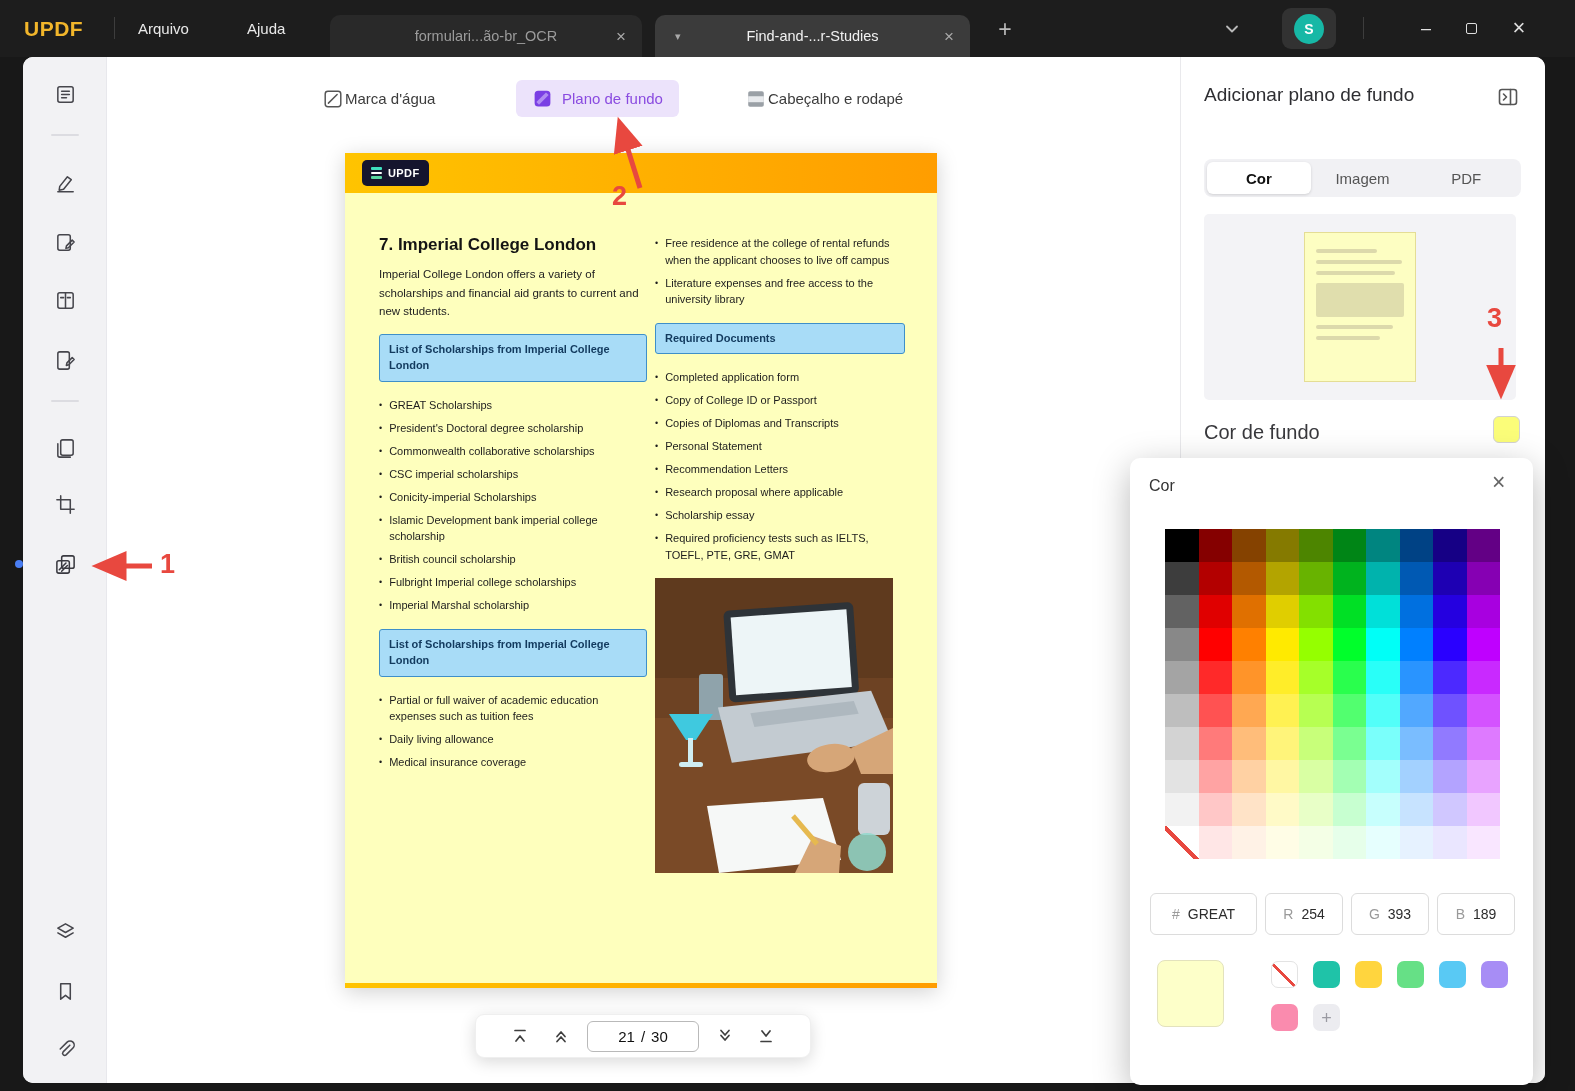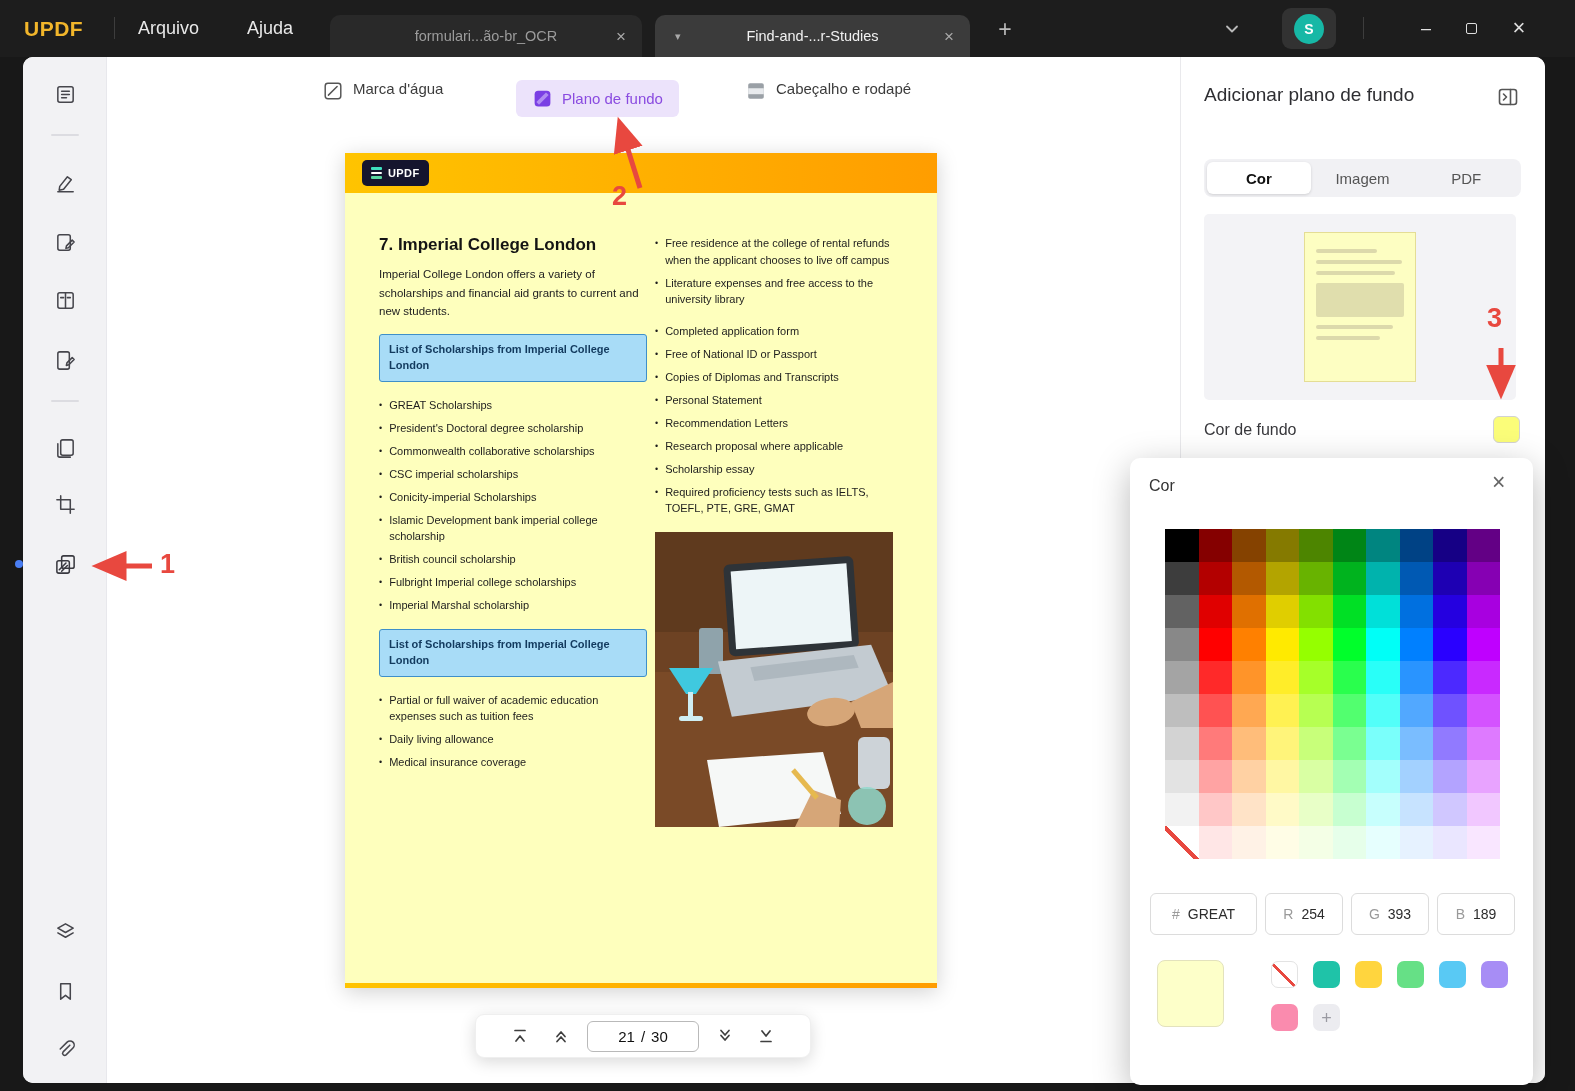--- a/index.html
+++ b/index.html
@@ -4,21 +4,21 @@
 <style>
   *{margin:0;padding:0;box-sizing:border-box}
   html,body{width:1575px;height:1091px}
   body{position:relative;overflow:hidden;background:#181818;font-family:"Liberation Sans",sans-serif;-webkit-font-smoothing:antialiased}
   svg{display:block}
 
   
   .titlebar{position:absolute;left:0;top:0;width:1575px;height:57px;background:#1d1d1d;z-index:10}
   .logo{position:absolute;left:24px;top:0;height:57px;display:flex;align-items:center;font-size:21px;font-weight:700;letter-spacing:.5px;color:#f2b62b}
   .tb-divider{position:absolute;top:17px;width:1px;height:22px;background:#3d3d3d}
-  .menu-item{position:absolute;top:0;height:57px;display:flex;align-items:center;color:#e9e9e9;font-size:18px;cursor:pointer;padding:0 6px}
+  .menu-item{position:absolute;top:0;height:57px;display:flex;align-items:center;color:#e9e9e9;font-size:15px;cursor:pointer;padding:0 6px}
   .tab{position:absolute;top:15px;height:42px;border-radius:10px 10px 0 0;display:flex;align-items:center;justify-content:center;cursor:pointer}
   .tab .tab-label{font-size:14.5px}
   .tab.inactive{left:330px;width:312px;background:#292929}
   .tab.inactive .tab-label{color:#9b9b9b}
   .tab.active{left:655px;width:315px;background:#3b3b3b}
   .tab.active .tab-label{color:#f1f1f1}
   .tab-close{position:absolute;right:16px;top:50%;transform:translateY(-50%);color:#a9a9a9;font-size:17px;line-height:1;cursor:pointer}
   .tab-caret{position:absolute;left:20px;top:50%;transform:translateY(-50%);color:#a9a9a9;font-size:11px}
   .newtab{position:absolute;left:988px;top:12px;width:34px;height:34px;display:flex;align-items:center;justify-content:center;color:#bdbdbd;font-size:23px;cursor:pointer}
   .tb-chevron{position:absolute;left:1222px;top:19px;cursor:pointer}
@@ -34,21 +34,21 @@
   .workspace{position:absolute;left:23px;top:57px;width:1522px;height:1026px;background:#fff;border-radius:10px;overflow:hidden;z-index:5}
 
   
   .sidebar{position:absolute;left:0;top:0;width:84px;height:1026px;background:#f2f2f4;border-right:1px solid #e8e8ec}
   .side-btn{position:absolute;left:21px;width:42px;height:42px;border-radius:9px;display:flex;align-items:center;justify-content:center;cursor:pointer}
   .side-div{position:absolute;left:28px;width:28px;height:2px;background:#dcdce1;border-radius:1px}
   .active-dot{position:absolute;left:15px;top:560px;width:8px;height:8px;border-radius:50%;background:#4a7ef2;z-index:12}
 
   
   .main{position:absolute;left:84px;top:0;width:1073px;height:1026px;background:#fff}
-  .fmt-item{position:absolute;top:23px;height:37px;display:flex;align-items:flex-start;gap:9px;font-size:15px;color:#3c3c3c;cursor:pointer}
+  .fmt-item{position:absolute;top:23px;height:37px;display:flex;align-items:center;gap:1px;font-size:15px;color:#3c3c3c;cursor:pointer}
   .fmt-chip{position:absolute;top:23px;height:37px;display:flex;align-items:center;gap:9px;font-size:15px;background:var(--chip-bg);color:var(--accent-purple);border-radius:6px;padding:0 16px;cursor:pointer}
 
   
   .pdf-page{position:absolute;left:238px;top:96px;width:592px;height:835px;background:var(--page-bg);box-shadow:0 4px 20px rgba(0,0,0,.18)}
   .pdf-header{position:absolute;left:0;top:0;right:0;height:40px;background:linear-gradient(90deg,var(--header-grad-1),var(--header-grad-2));display:flex;align-items:center;padding-left:17px}
   .brand-badge{height:26px;background:#15152e;border-radius:5px;display:flex;align-items:center;gap:6px;padding:0 9px}
   .brand-icon{display:flex;flex-direction:column;gap:2px}
   .brand-icon i{display:block;width:11px;height:2.5px;border-radius:1px}
   .brand-icon i:nth-child(1){background:#3fe0c0}
   .brand-icon i:nth-child(2){background:#fff}
@@ -75,21 +75,21 @@
   .rpanel{position:absolute;left:1157px;top:0;width:365px;height:1026px;background:#fff;border-left:1px solid #e9e9ec}
   .rp-title{position:absolute;left:23px;top:27px;font-size:19px;color:#2e2e32}
   .rp-collapse{position:absolute;left:315px;top:28px;cursor:pointer}
   .rp-tabs{position:absolute;left:23px;top:102px;width:317px;height:38px;background:#f1f1f4;border-radius:8px;padding:3px;display:flex}
   .rp-tab{flex:1;display:flex;align-items:center;justify-content:center;font-size:15px;color:#555;border-radius:6px;cursor:pointer}
   .rp-tab.active{background:#fff;color:#111;font-weight:600;box-shadow:0 1px 3px rgba(0,0,0,.14)}
   .rp-preview{position:absolute;left:23px;top:157px;width:312px;height:186px;background:#f3f3f6;border-radius:5px;display:flex;align-items:center;justify-content:center}
   .thumb{width:112px;height:150px;background:#fdfec2;border:1px solid #e4dd95;padding-top:9px}
   .tl{height:4px;background:#dcd9ab;margin:7px 11px;border-radius:2px}
   .tblock{height:34px;background:#d6d3a6;opacity:.75;margin:8px 11px;border-radius:2px}
-  .bg-label{position:absolute;left:23px;top:364px;font-size:16px;color:#38383c}
+  .bg-label{position:absolute;left:23px;top:364px;font-size:20px;color:#38383c}
   .bg-swatch{position:absolute;left:312px;top:359px;width:27px;height:27px;border-radius:6px;background:var(--swatch-yellow);border:1px solid #d2d2d2;cursor:pointer}
 
   
   .popup{position:absolute;left:1130px;top:458px;width:403px;height:627px;background:#fff;border-radius:10px;box-shadow:0 10px 36px rgba(0,0,0,.28);z-index:50}
   .pp-title{position:absolute;left:19px;top:19px;font-size:16px;color:#333}
   .pp-close{position:absolute;left:362px;top:13px;font-size:23px;color:#666;cursor:pointer;line-height:1}
   .pgrid{position:absolute;left:35px;top:71px;width:335px;height:330px;display:grid;grid-template-columns:repeat(10,1fr);grid-auto-rows:33px}
   .pcell{cursor:pointer}
   .none-bg{background:linear-gradient(45deg,transparent 43%,var(--arrow-red) 43%,var(--arrow-red) 52%,transparent 52%),#fff}
   .inrow{position:absolute;left:20px;top:435px;display:flex;gap:8px}
@@ -323,28 +323,29 @@
         <div class="blist">
             <div class="bullet-row">
               <span class="bdot">•</span>
               <span>Free residence at the college of rental refunds when the applicant chooses to live off campus</span>
             </div>
             <div class="bullet-row">
               <span class="bdot">•</span>
               <span>Literature expenses and free access to the university library</span>
             </div>
           </div>
+        <div class="bluebox">Required Documents</div>
         <div class="blist">
             <div class="bullet-row">
               <span class="bdot">•</span>
               <span>Completed application form</span>
             </div>
             <div class="bullet-row">
               <span class="bdot">•</span>
-              <span>Free of National ID or Passport</span>
+              <span>Copy of College ID or Passport</span>
             </div>
             <div class="bullet-row">
               <span class="bdot">•</span>
               <span>Copies of Diplomas and Transcripts</span>
             </div>
             <div class="bullet-row">
               <span class="bdot">•</span>
               <span>Personal Statement</span>
             </div>
             <div class="bullet-row">

